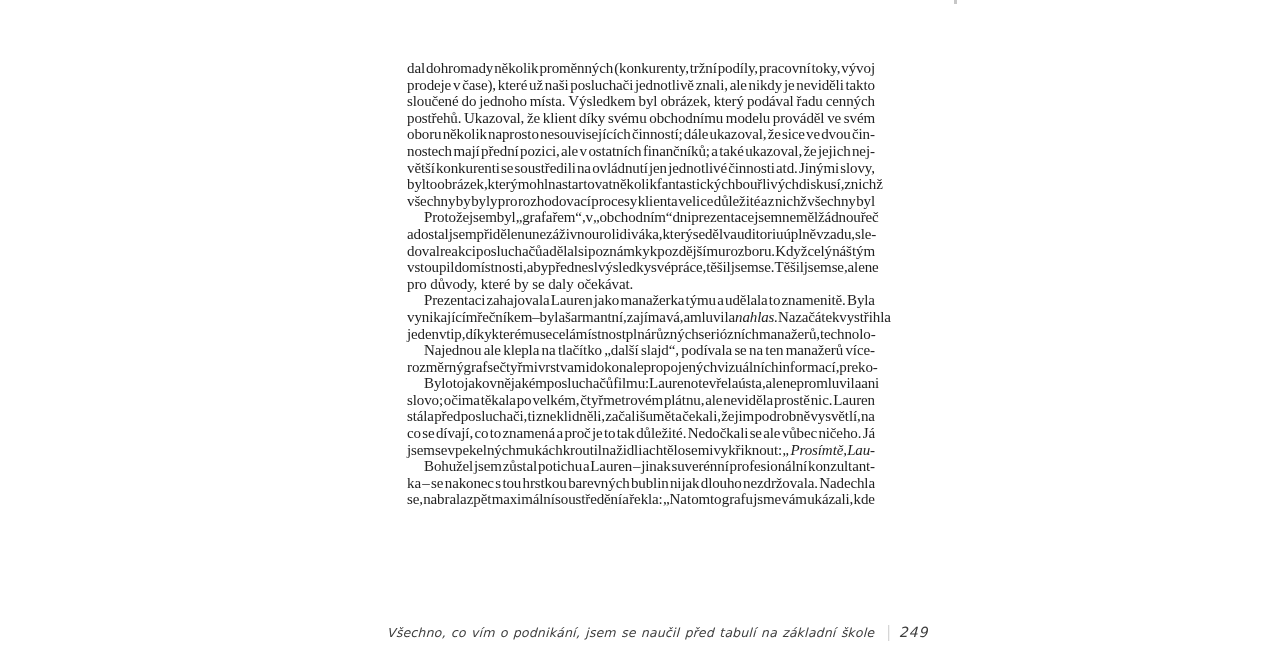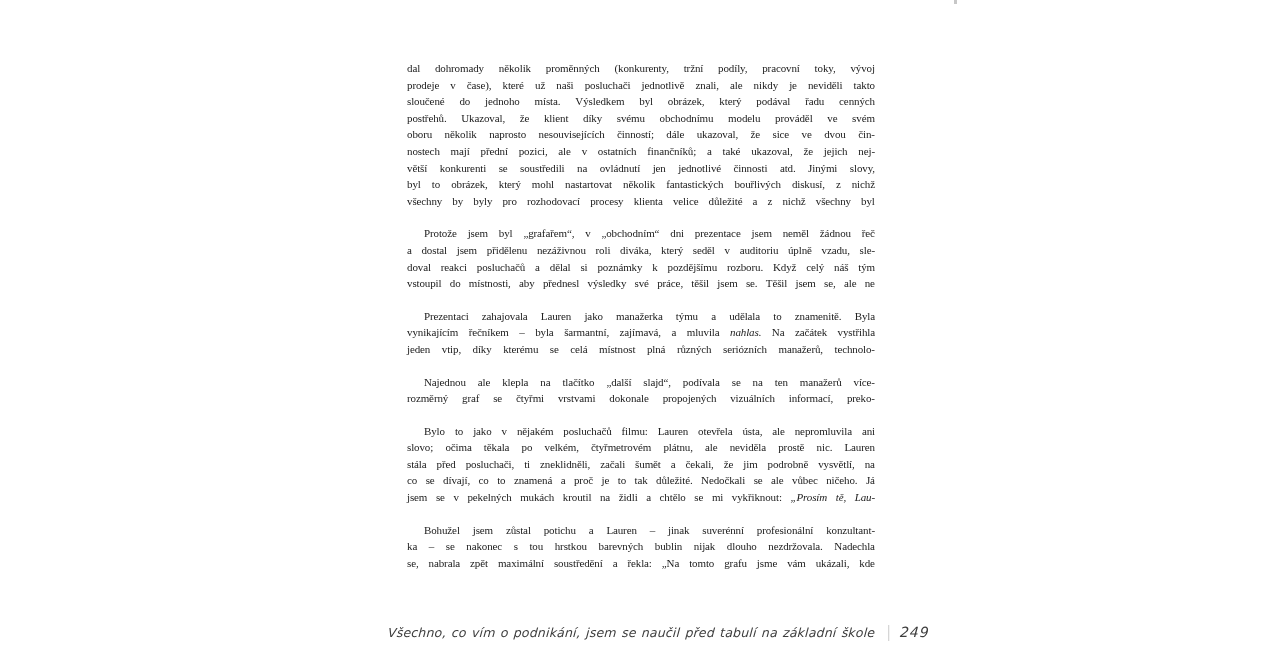--- a/index.html
+++ b/index.html
@@ -20,35 +20,35 @@
     width: 1280px; height: 670px;
     background: var(--bg);
   }
   
   .text-block {
     position: absolute;
     left: 407px;
     top: 60px;
     width: 468px;
     font-family: "Liberation Serif", serif;
-    font-size: 11px;
+    font-size: 15px;
     letter-spacing: -0.12px;
     line-height: 16.6px;
     color: var(--ink);
   }
   .line {
     height: 16.6px;
     white-space: nowrap;
   }
   
   .line.just {
     display: flex;
     justify-content: space-between;
   }
-  .line.indent { padding-left: 17px; margin-top: 16px; }
+  .line.indent { padding-left: 17px; }
   .it { font-style: italic; font-family: Liberation Serif, serif; }
   
   .footer {
     position: absolute;
     top: 623px;
     right: 350px;
     display: flex;
     align-items: center;
     font-family: "DejaVu Sans", sans-serif;
     font-style: italic;
@@ -277,20 +277,21 @@
           <span>práce,</span> 
           <span>těšil</span> 
           <span>jsem</span> 
           <span>se.</span> 
           <span>Těšil</span> 
           <span>jsem</span> 
           <span>se,</span> 
           <span>ale</span> 
           <span>ne</span> 
         </div>
+        <div class="line"><span>pro</span> <span>důvody,</span> <span>které</span> <span>by</span> <span>se</span> <span>daly</span> <span>očekávat.</span> </div>
       </div>
       <div>
         <div class="line just indent">
           <span>Prezentaci</span> 
           <span>zahajovala</span> 
           <span>Lauren</span> 
           <span>jako</span> 
           <span>manažerka</span> 
           <span>týmu</span> 
           <span>a</span> 

